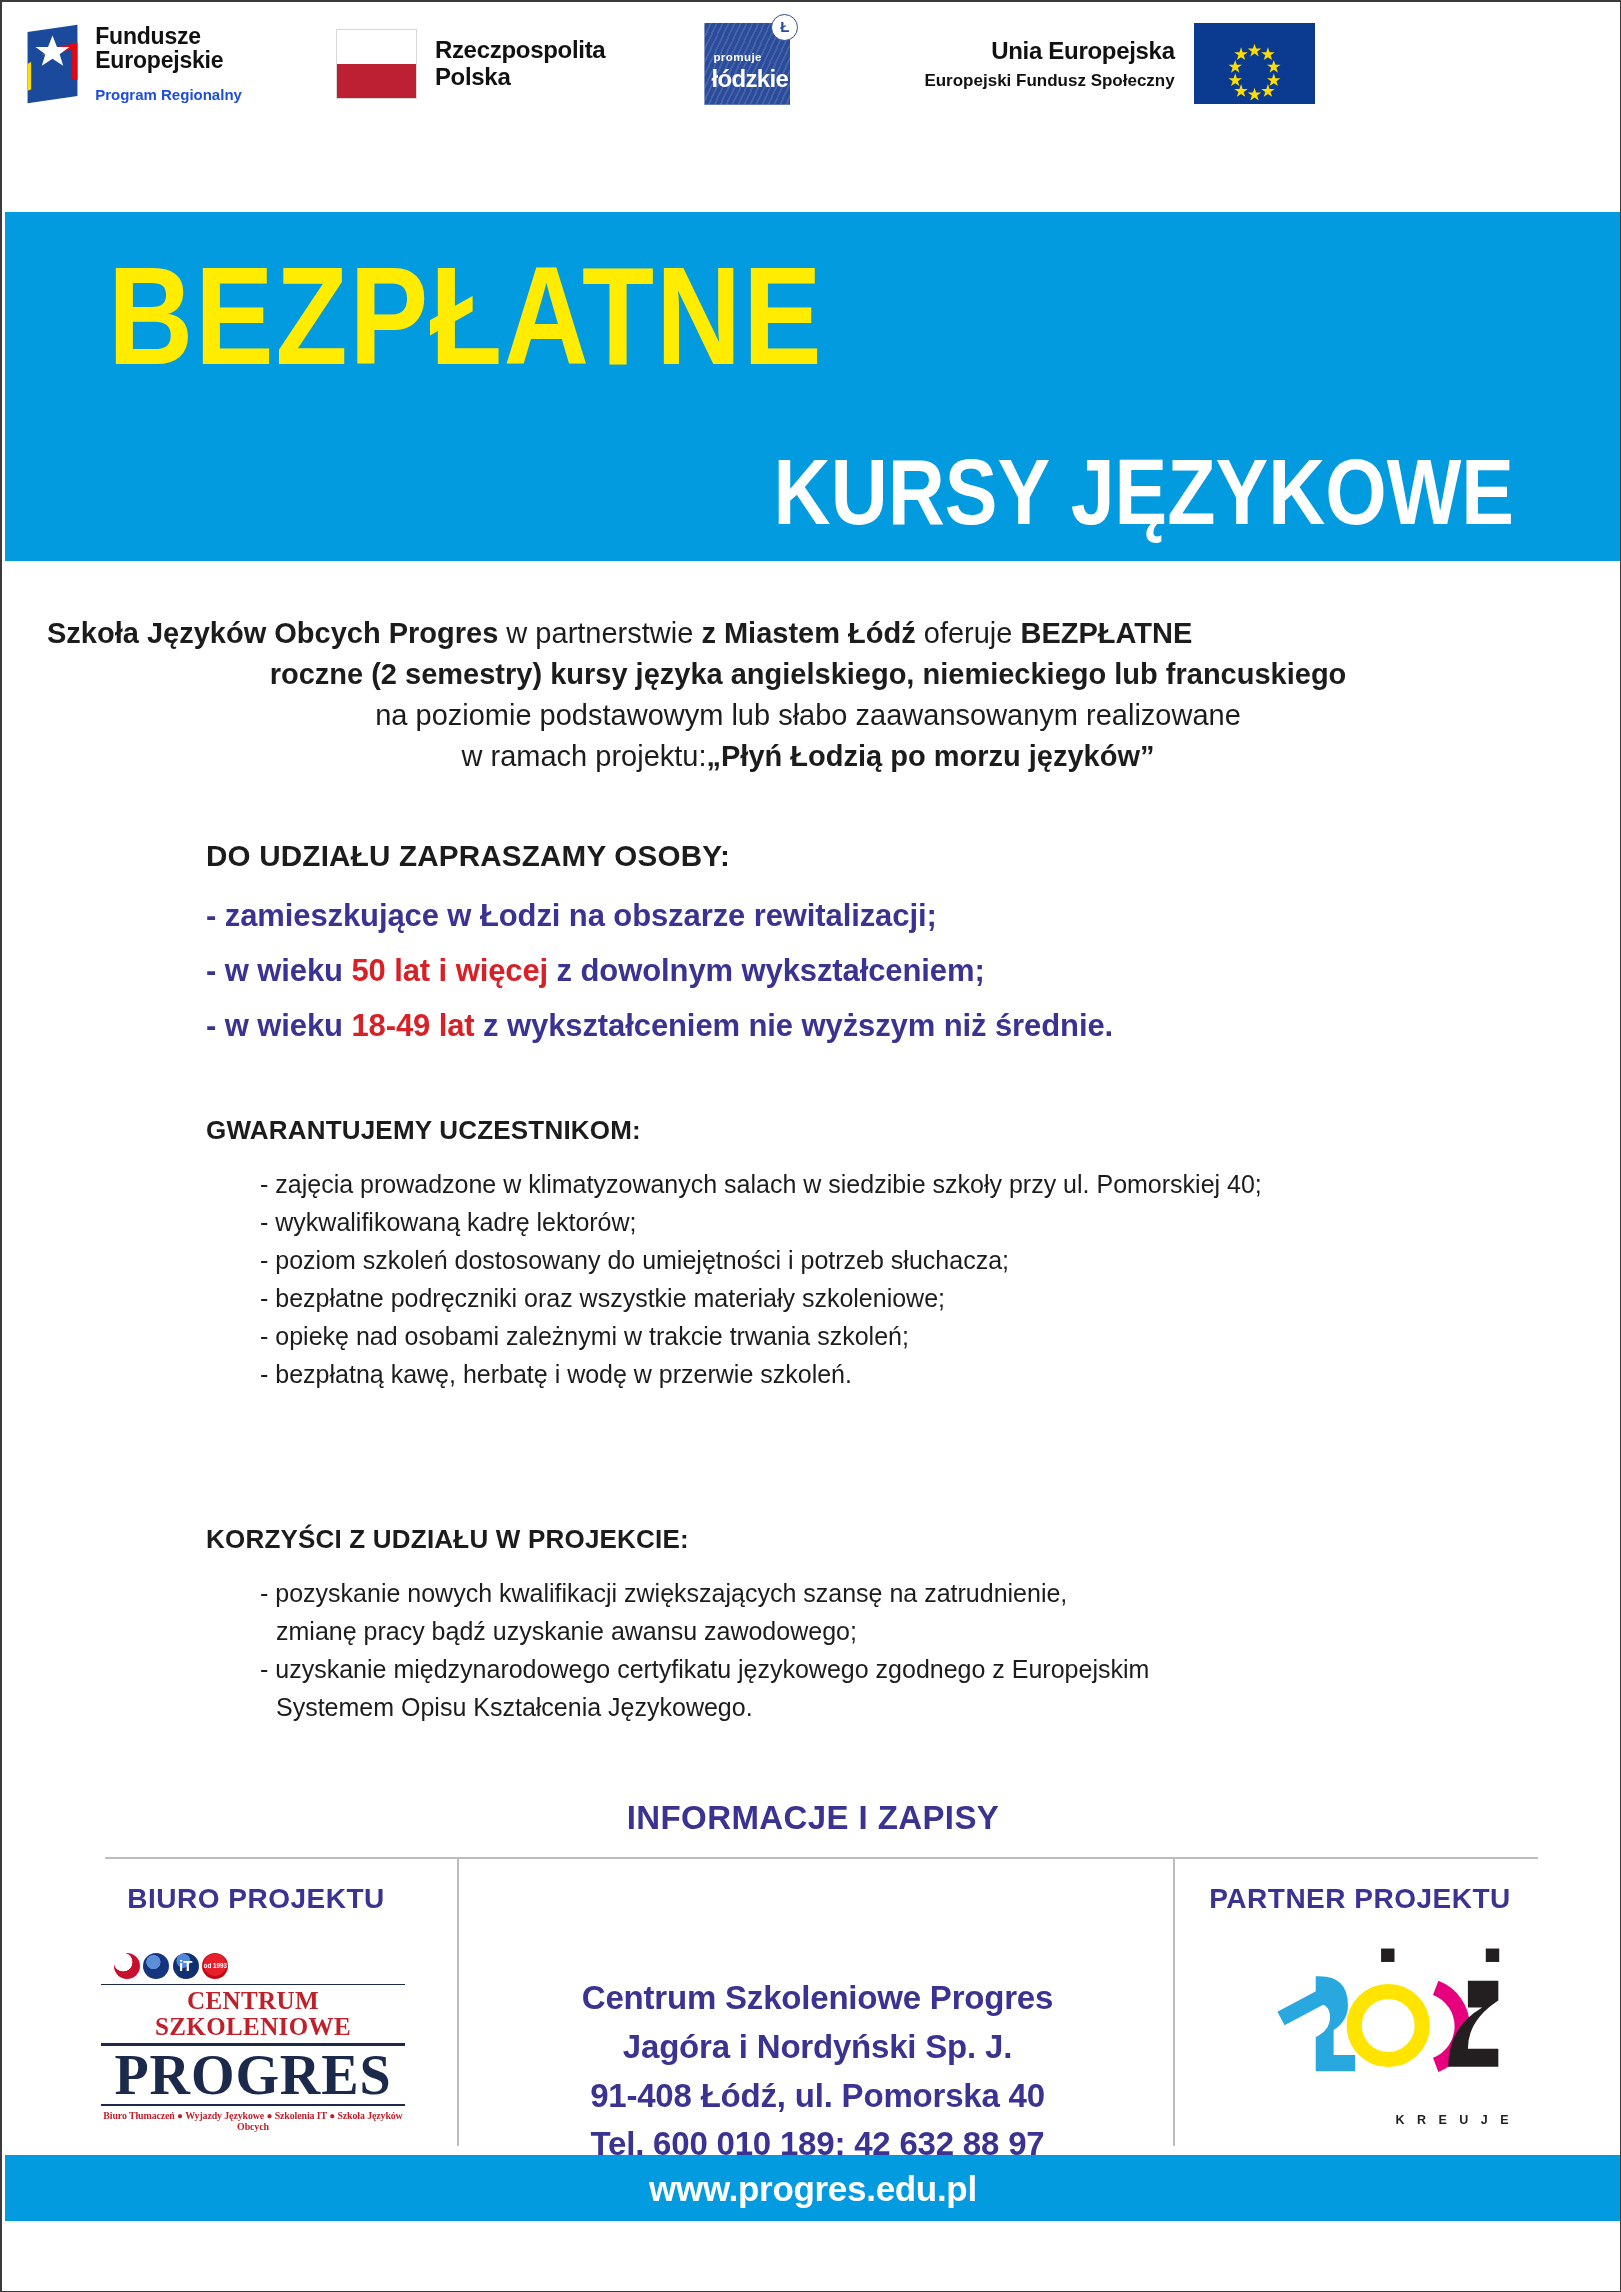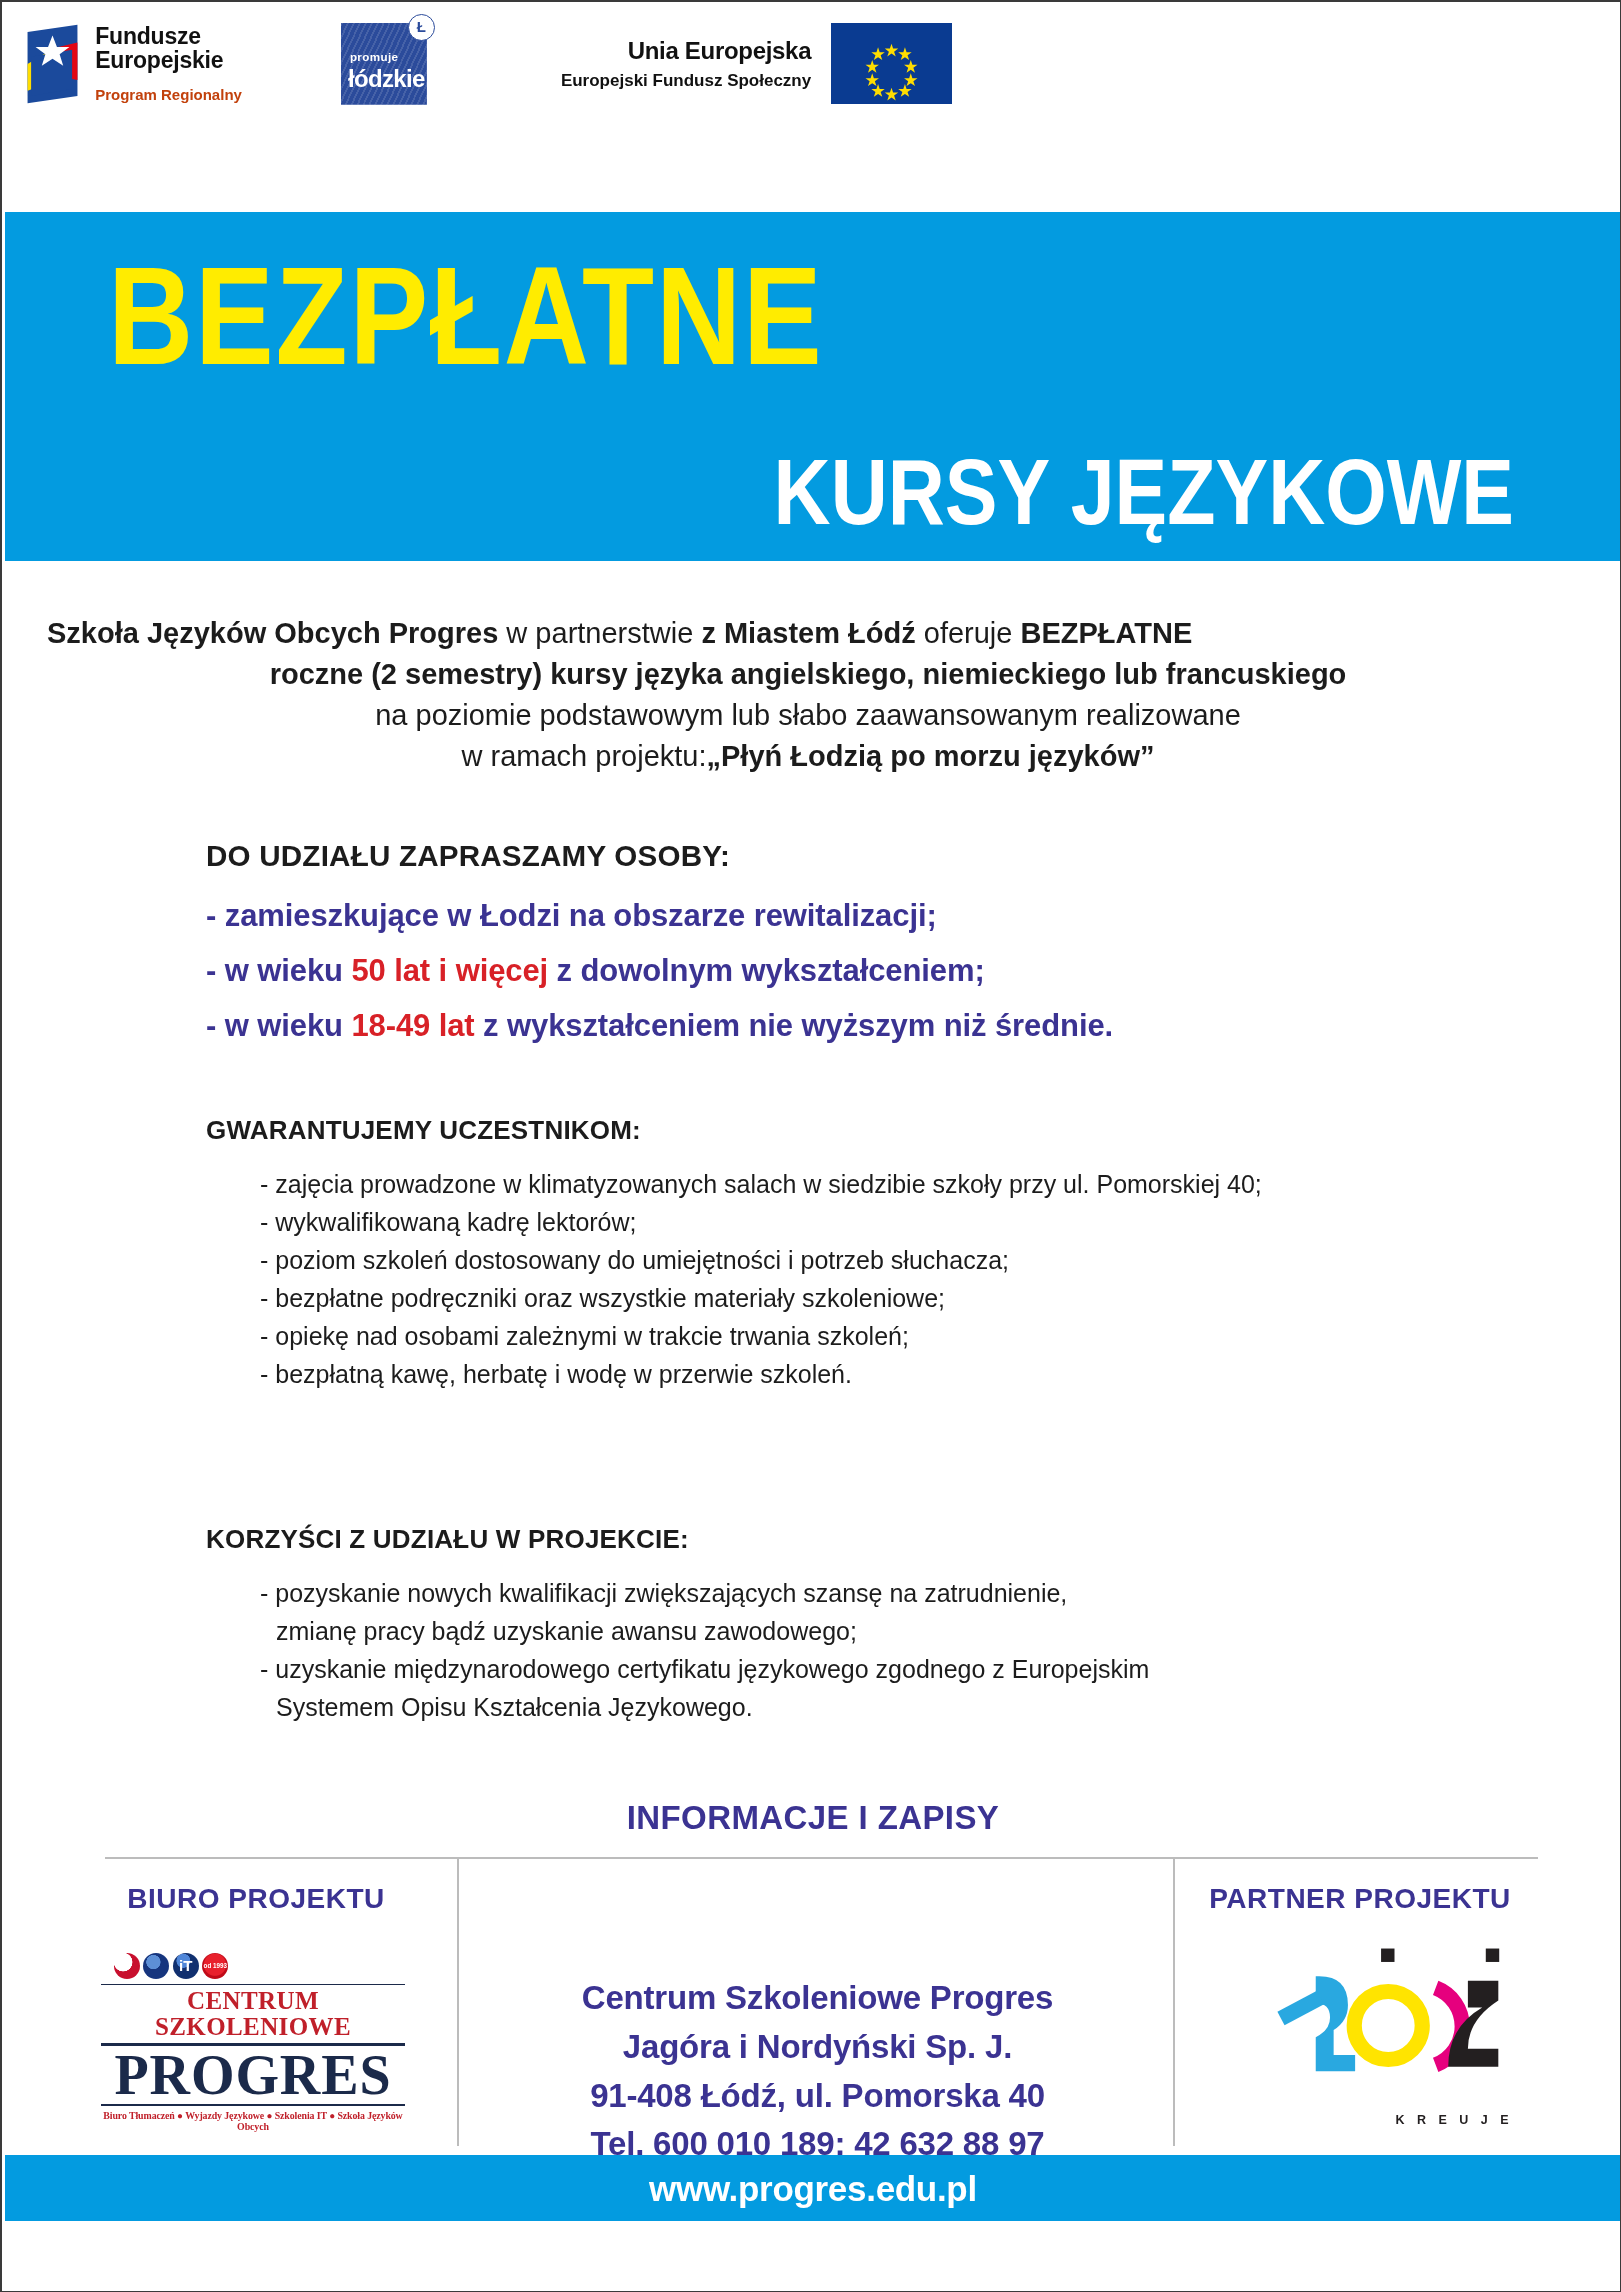--- a/index.html
+++ b/index.html
@@ -24,21 +24,21 @@
     display: flex; align-items: center;
   }
   .logo-block { display: flex; align-items: center; }
 
   
   .fe-wrap { margin-left: 19.7px; display: flex; align-items: center; gap: 12.5px; }
   .fe-mark { width: 61px; height: 82px; position: relative; }
   .fe-mark svg { display:block; }
   .fe-text { line-height: 1.05; }
   .fe-l1, .fe-l2 { font-size: 23px; font-weight: bold; color: #111; letter-spacing: -0.2px; }
-  .fe-l3 { font-size: 15px; font-weight: bold; color: #c2410c; margin-top: 15px; }
+  .fe-l3 { font-size: 15px; font-weight: bold; color: #1d4ed8; margin-top: 15px; }
 
   
   .pl-wrap { margin-left: 94px; display: flex; align-items: center; gap: 18px; }
   .pl-flag { width: 81px; height: 70px; border: 0.9px solid #d8d8d8; }
   .pl-flag .w { height: 50%; background: #ffffff; }
   .pl-flag .r { height: 50%; background: #bd2033; }
   .pl-text { line-height: 1.1; }
   .pl-l1, .pl-l2 { font-size: 24px; font-weight: bold; color: #111; letter-spacing: -0.3px; }
 
   
@@ -237,20 +237,30 @@
           <polygon points="34,14 39,27 53,27 42,35 46,48 34,40 22,48 26,35 15,27 29,27" fill="#ffffff"></polygon>
         </svg>
       </div>
       <div class="fe-text">
         <div class="fe-l1">Fundusze</div>
         <div class="fe-l2">Europejskie</div>
         <div class="fe-l3">Program Regionalny</div>
       </div>
     </div>
 
+    <div class="logo-block pl-wrap">
+      <div class="pl-flag">
+        <div class="w"></div>
+          <div class="r"></div>
+      </div>
+      <div class="pl-text">
+        <div class="pl-l1">Rzeczpospolita</div>
+        <div class="pl-l2">Polska</div>
+      </div>
+    </div>
 
     <div class="logo-block lo-wrap">
       <div class="lo-box">
         <span class="lo-p">promuje</span>
         <span class="lo-l">łódzkie</span>
       </div>
       <div class="lo-badge">Ł</div>
     </div>
 
     <div class="logo-block ue-wrap">

